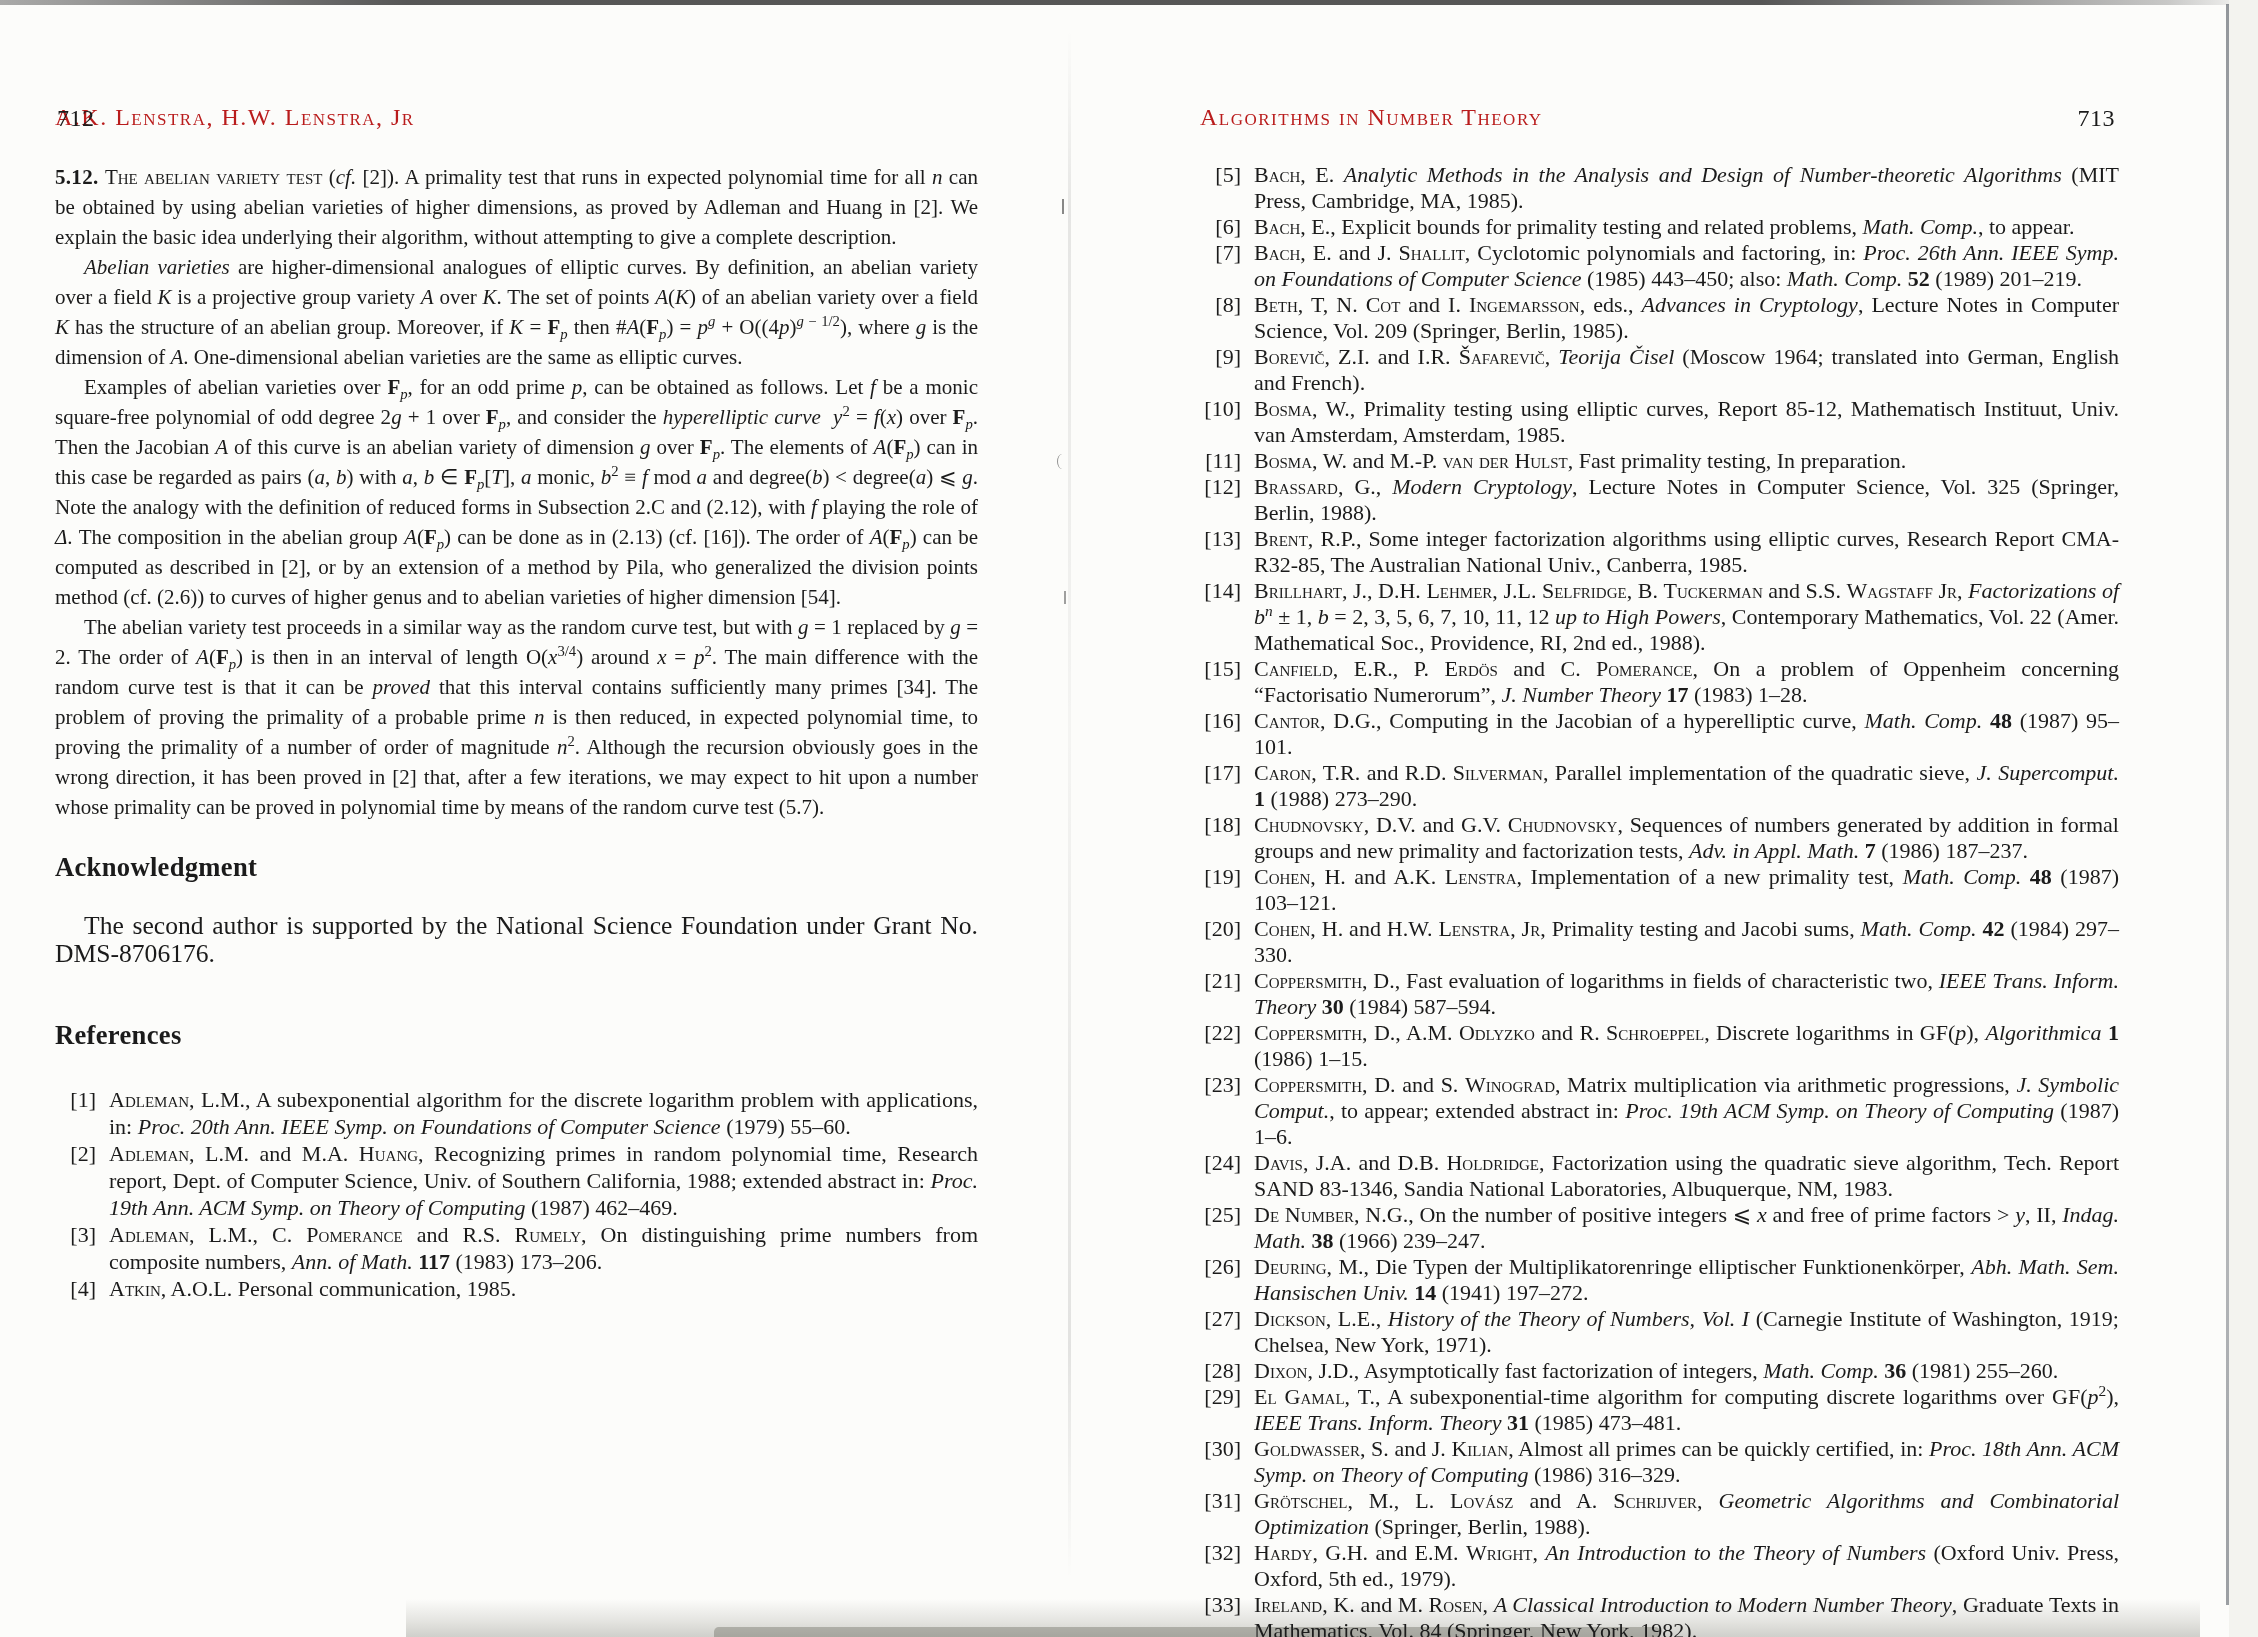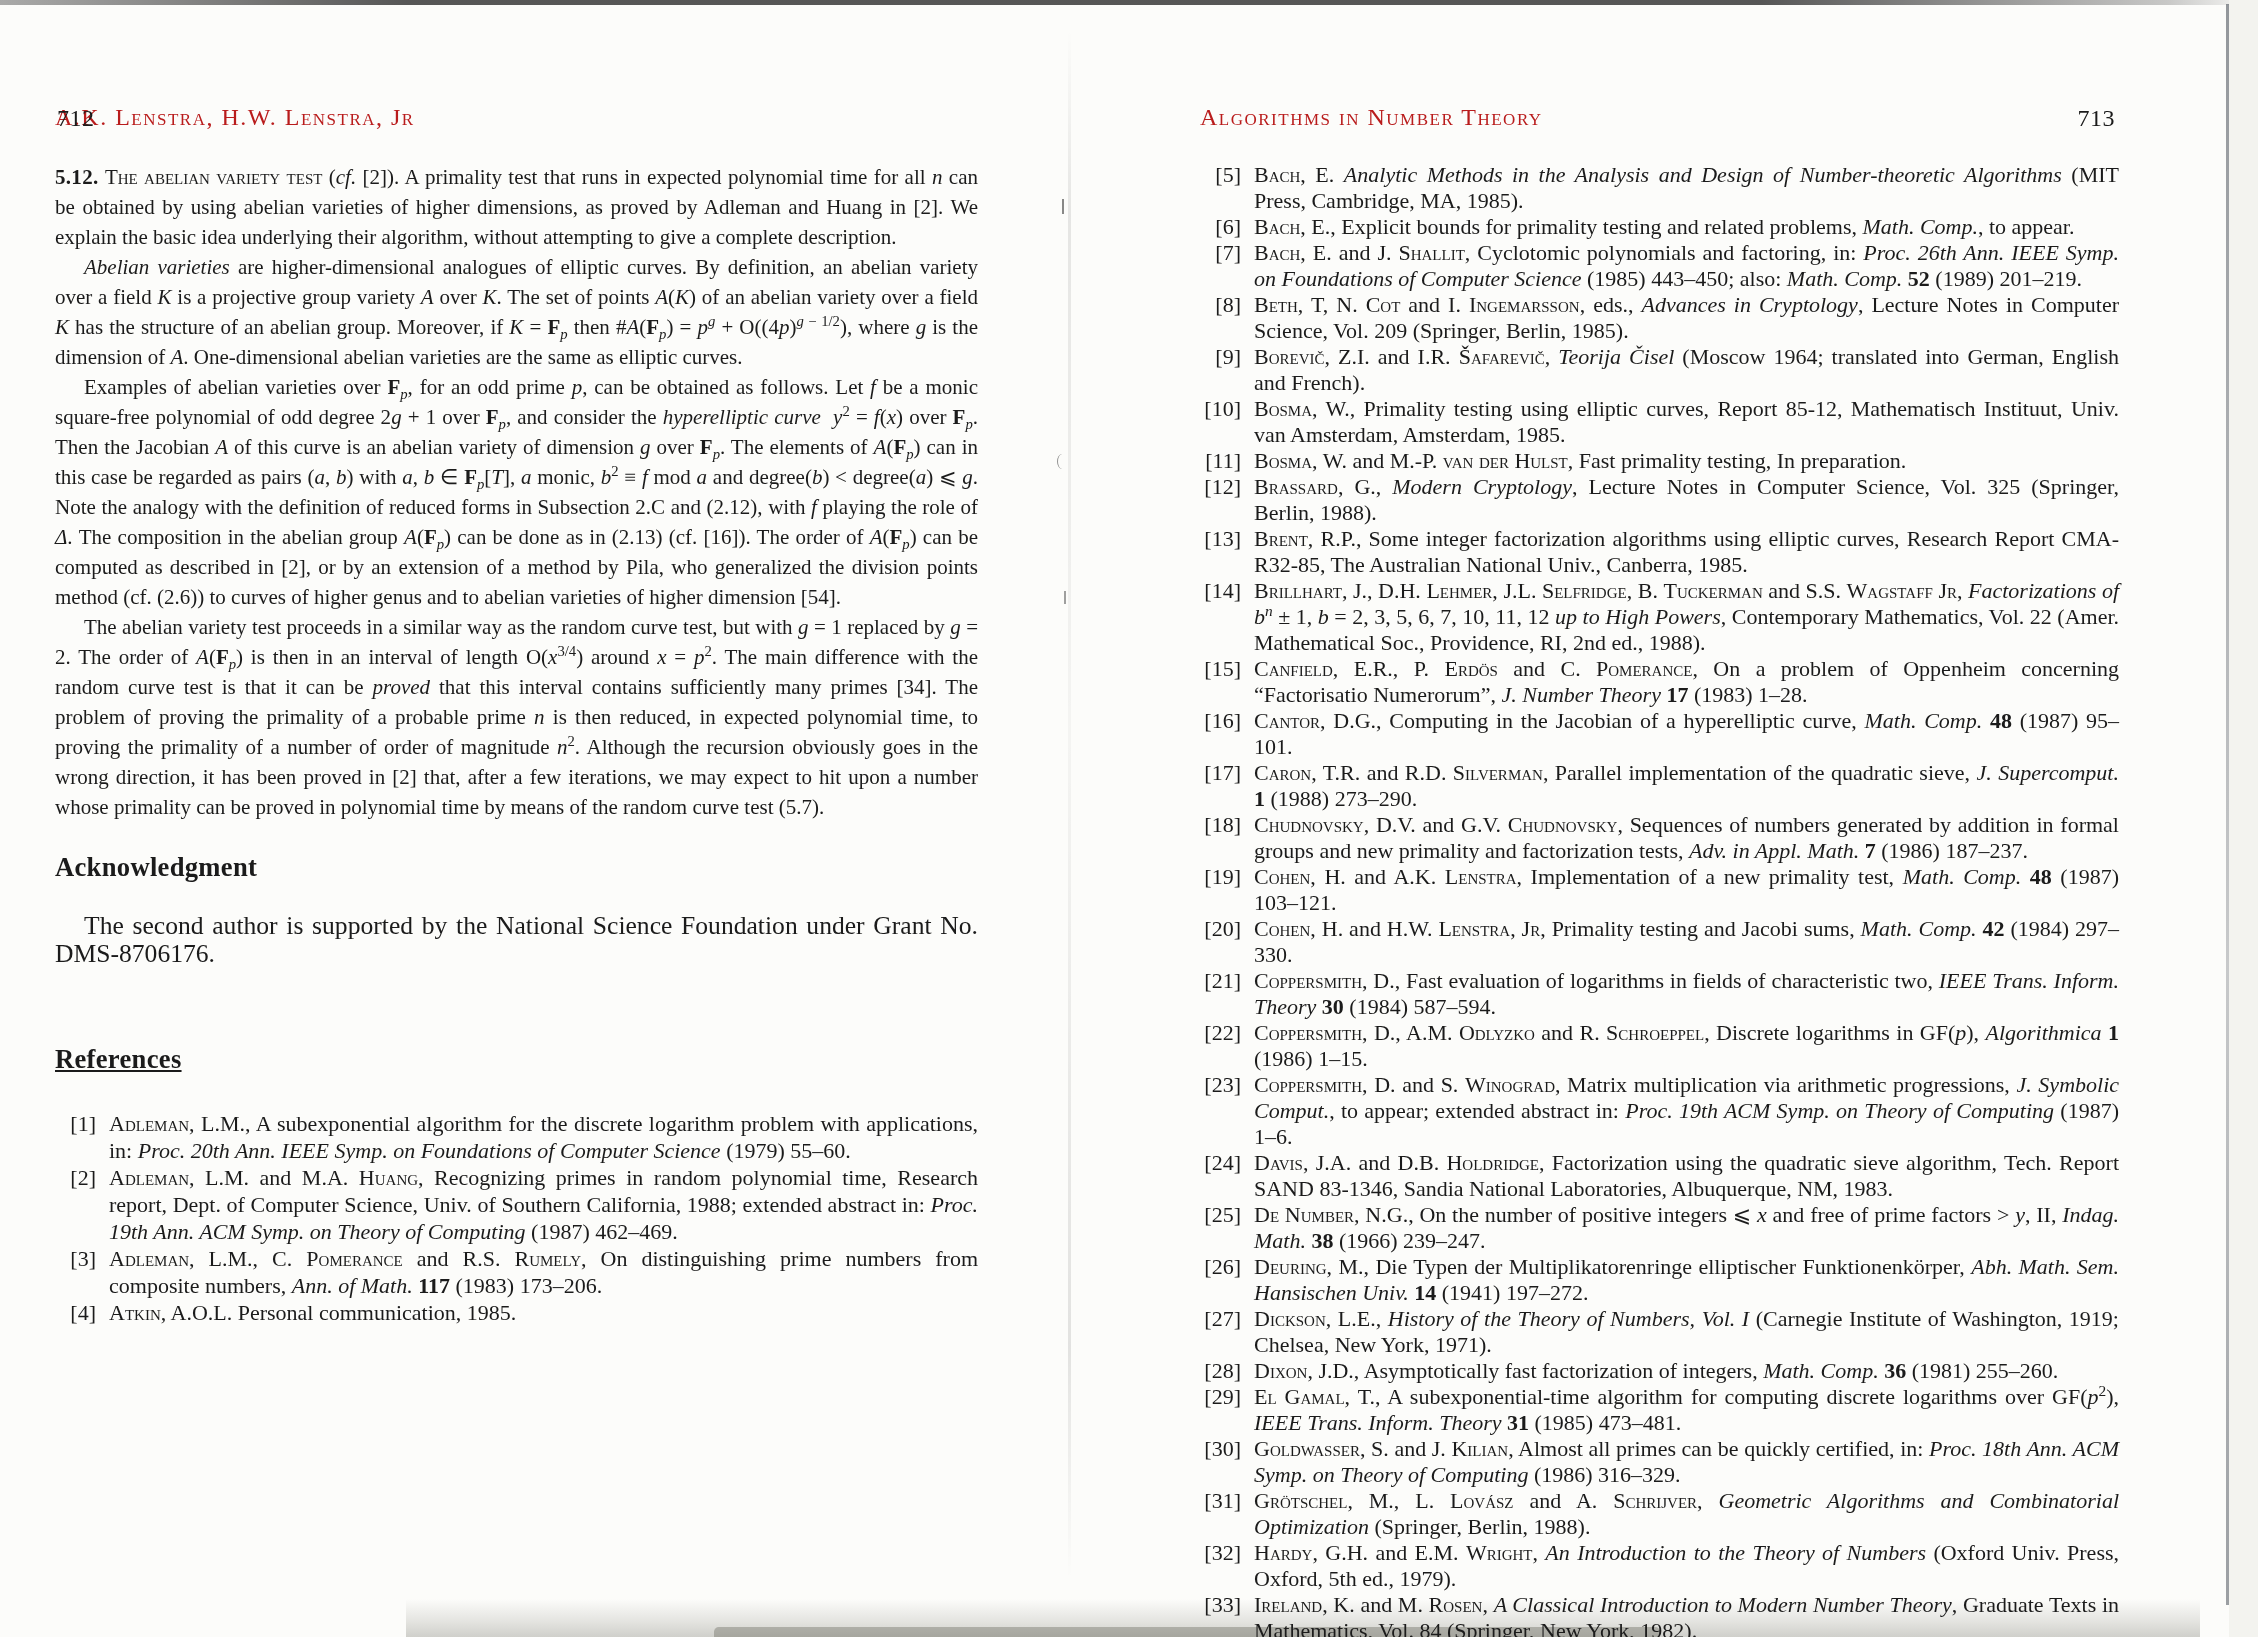--- a/index.html
+++ b/index.html
@@ -57,21 +57,21 @@
   .body-text { font-size:21px; line-height:30px; text-align:justify; }
   .para { margin:0; }
   .para.ind { text-indent:29px; }
   .sc { font-variant:small-caps; }
   .secnum { letter-spacing:0.3px; }
   sup { font-size:70%; line-height:0; }
   sub { font-size:70%; line-height:0; }
 
   .heading { font-size:26.6px; font-weight:bold; margin:0; letter-spacing:0.3px; }
   .heading.ack  { margin-top:30px; }
-  .heading.refs { margin-top:76px;text-decoration:underline; }
+  .heading.refs { margin-top:52px; }
   .ack-text { margin-top:29px; font-size:25.6px; line-height:28px; text-indent:29px; text-align:justify; }
 
   
   .reflist { margin-top:35px; font-size:22px; text-align:justify; }
   .reflist.left-refs  { line-height:27px; }
   .reflist.right-refs { margin-top:0; line-height:26px; }
   .ref { position:relative; padding-left:54px; margin:0; }
   .ref .lbl { position:absolute; left:0; top:0; width:41px; text-align:right; }
 </style>
 </head>

